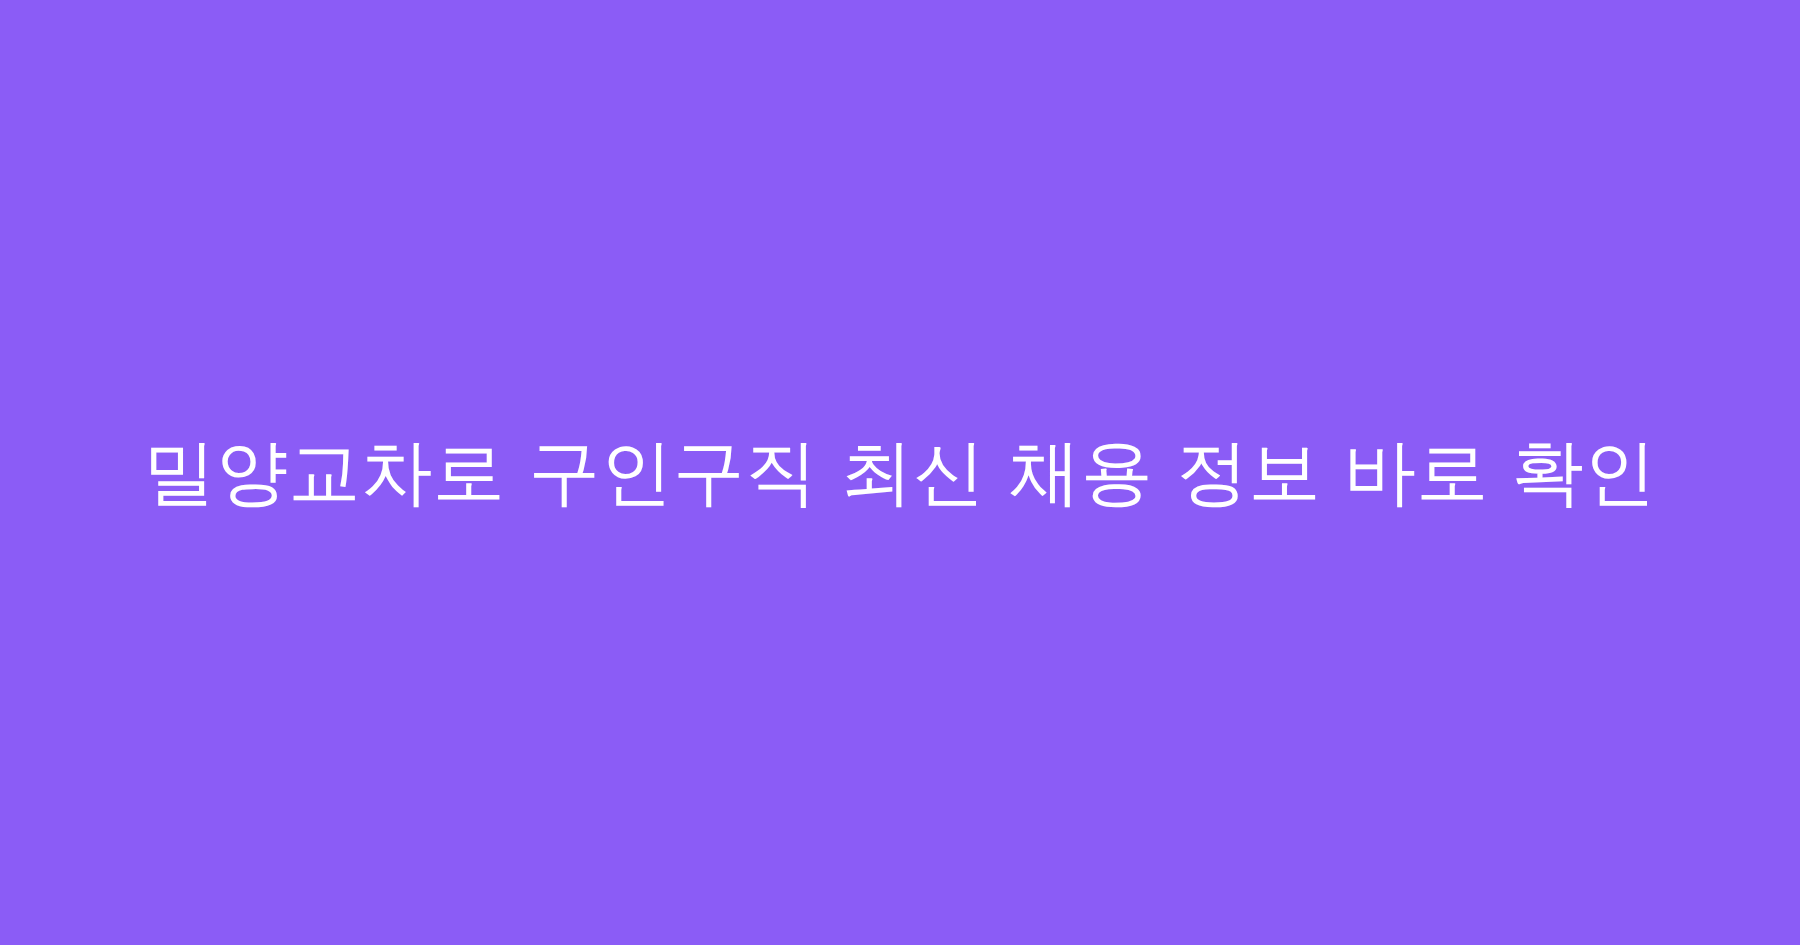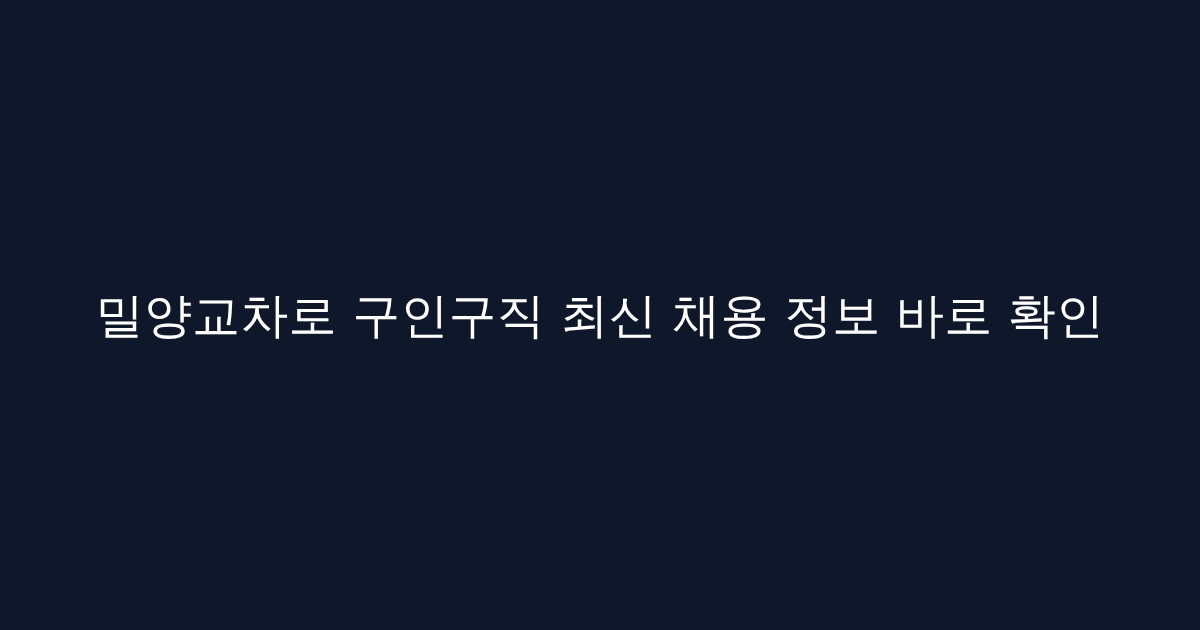--- a/index.html
+++ b/index.html
@@ -37,17 +37,17 @@
     text-align: center;
     letter-spacing: 0.2px;
     word-break: keep-all;
     white-space: normal;
     max-width: 1080px;
   }
 </style>
 </head>
 <body>
 
-<div class="banner-card" style="background-color: #0f172a; width: 1200px; height: 630px;">
+<div class="banner-card" style="background-color: #8b5cf6; width: 1200px; height: 630px;">
 
   <h1 class="banner-headline" style="color: rgb(255, 255, 255); text-align: center;">밀양교차로 구인구직 최신 채용 정보 바로 확인</h1>
 
 </div>
 
 </body></html>

